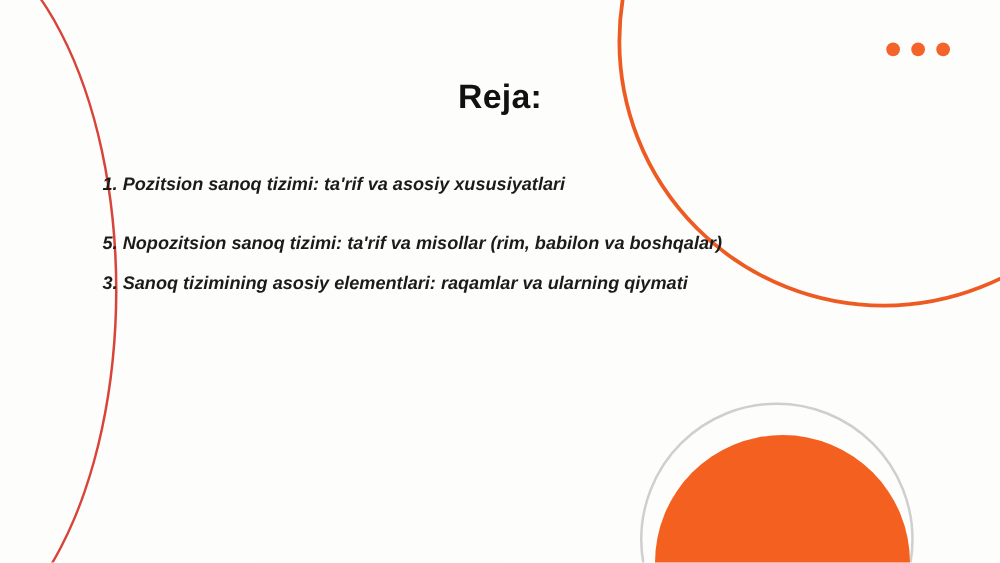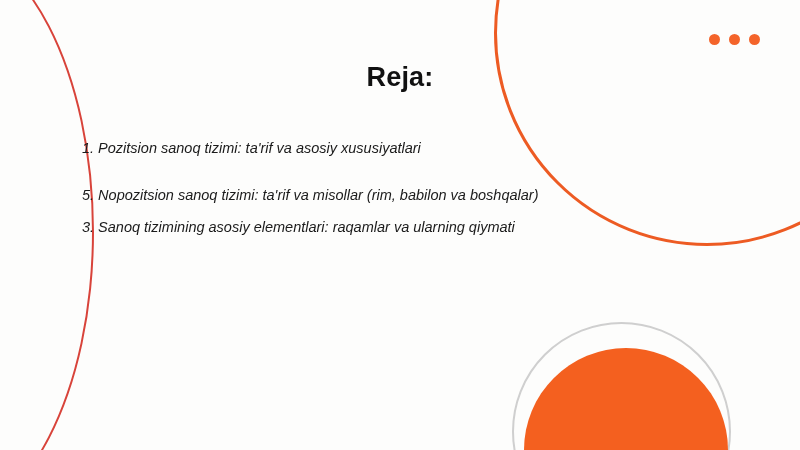--- a/index.html
+++ b/index.html
@@ -96,21 +96,21 @@
   }
   .agenda {
     position: absolute;
     left: 82px;
     top: 138px;
     width: 500px;
   }
   .agenda-item {
     font-size: 14.5px;
     font-style: italic;
-    font-weight: normal;
+    font-weight: bold;
     color: #1b1b1b;
     line-height: 1.42;
     margin-bottom: 26px;
   }
   .agenda-item:last-child {
     margin-bottom: 0;
   }
   .agenda-item.tight {
     margin-bottom: 12px;
   }

